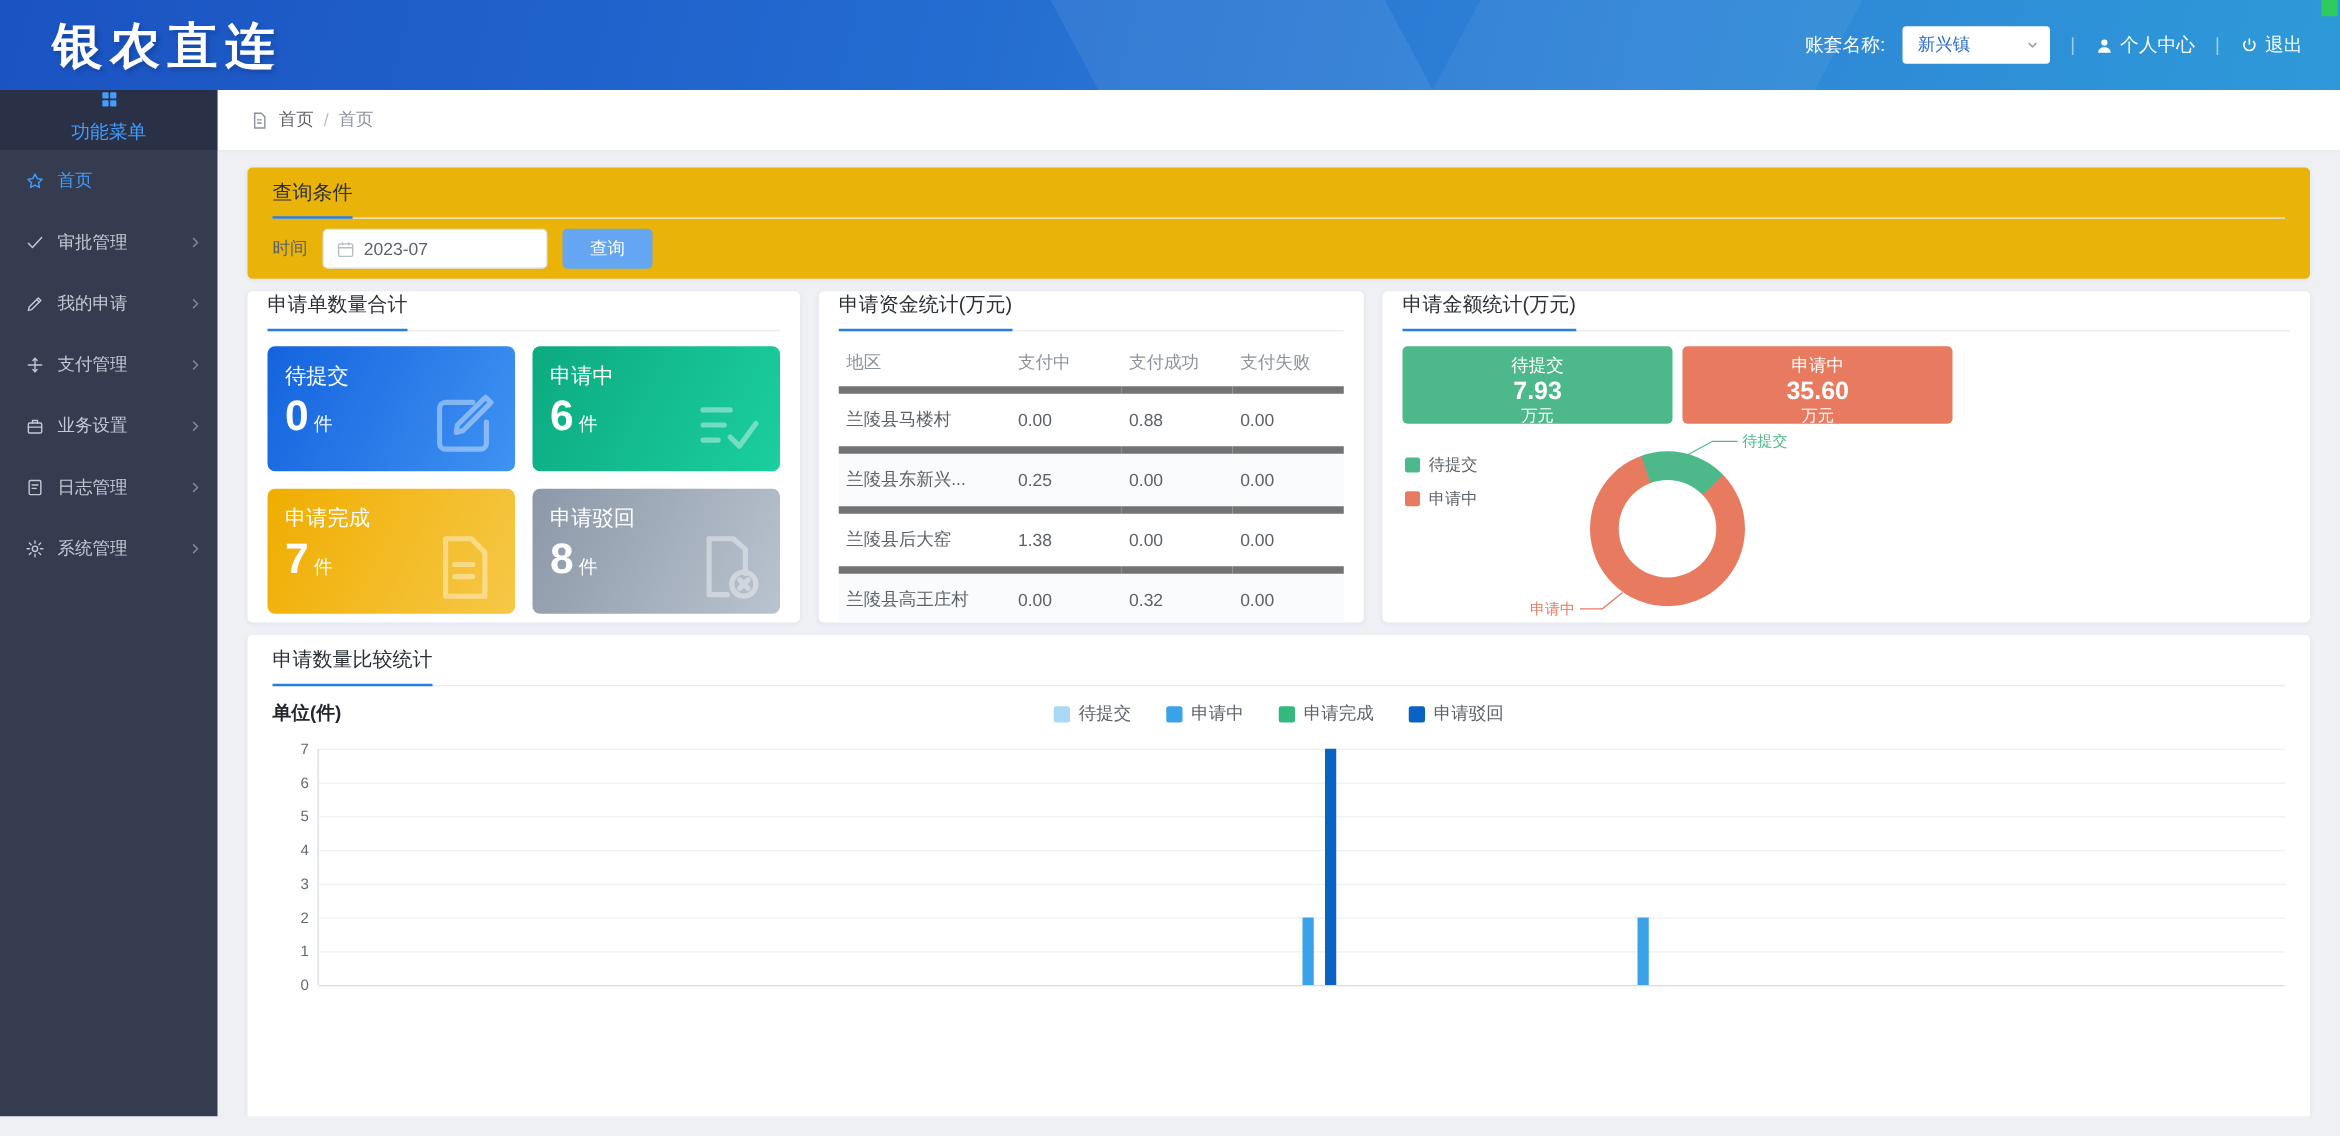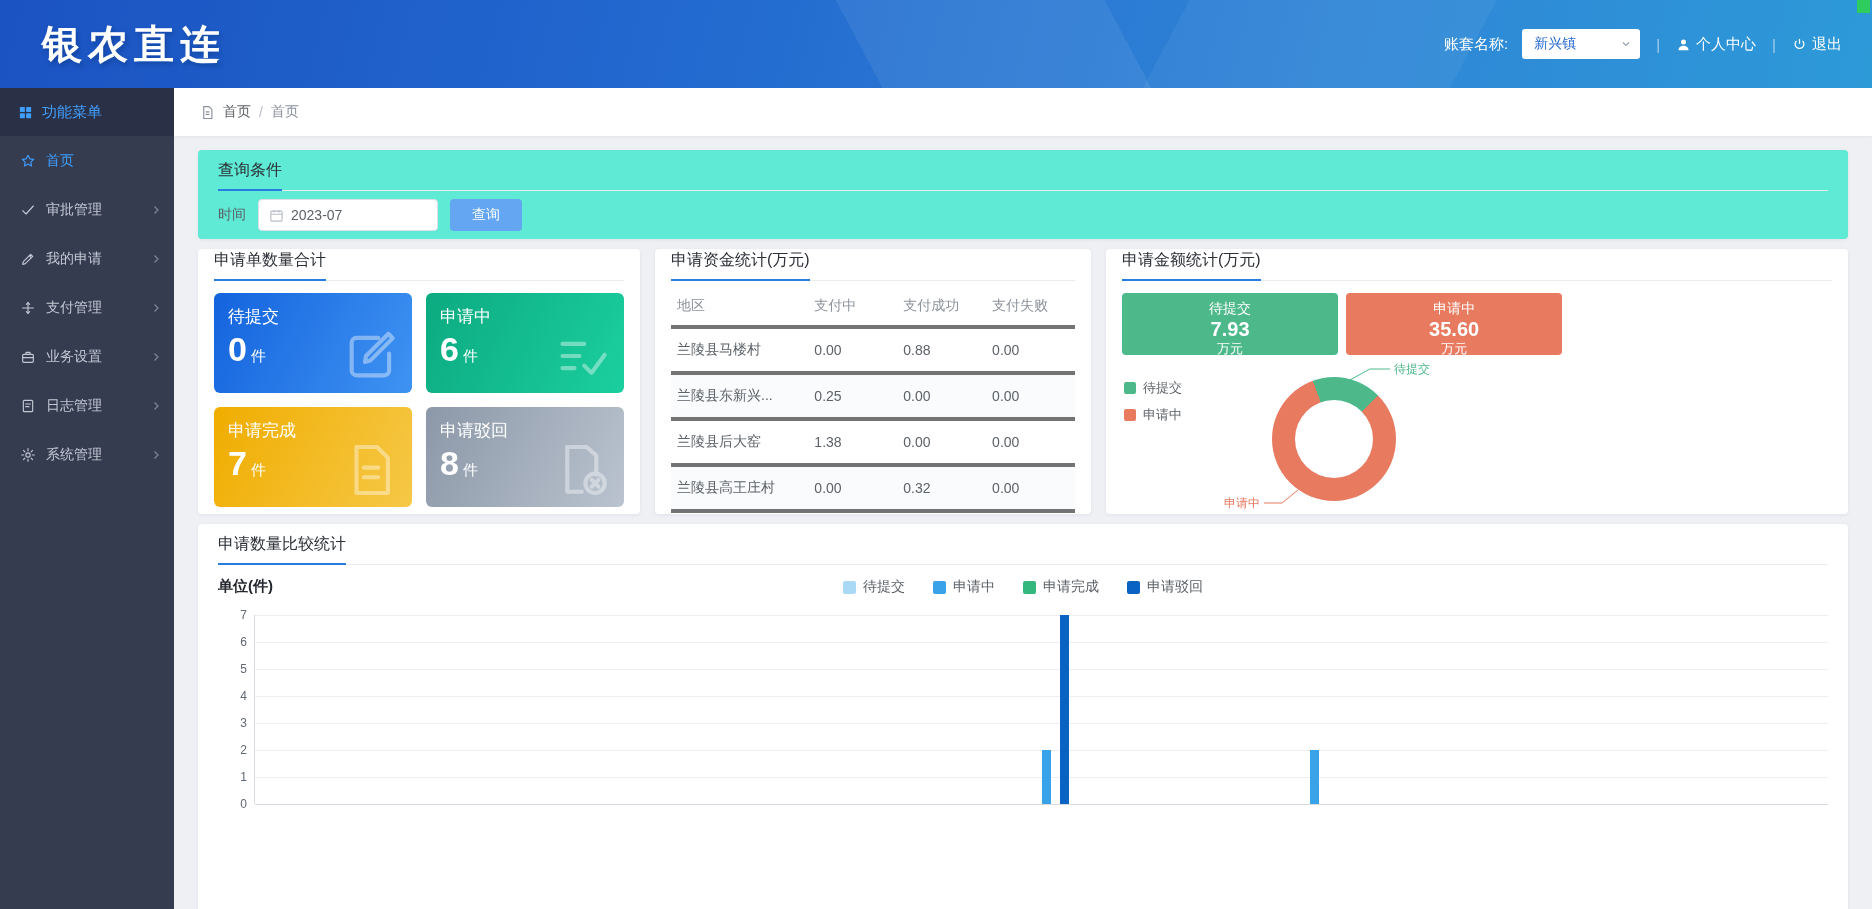--- a/index.html
+++ b/index.html
@@ -1,21 +1,21 @@
 <!DOCTYPE html>
 <html><head>
 <meta charset="utf-8">
 <style>
   * { margin:0; padding:0; box-sizing:border-box; }
   html,body { width:1872px; height:909px; overflow:hidden; }
   body { font-family:"Liberation Sans","DejaVu Sans",sans-serif; background:#eef0f4; color:#303133; position:relative; }
   svg { display:block; }
 
   
-  .header { height:88px; display:flex; align-items:center; justify-content:space-between;
+  .header { height:72px; display:flex; align-items:center; justify-content:space-between;
     padding:0 30px 0 42px; position:relative; overflow:hidden;
     background:linear-gradient(104deg,#1b53c2 0%,#2268cf 35%,#2f84d6 70%,#2d9ad8 100%); }
   .header::before { content:""; position:absolute; inset:0;
     background:
       linear-gradient(62deg, transparent 46%, rgba(255,255,255,.07) 46%, rgba(255,255,255,.07) 60%, transparent 60%),
       linear-gradient(118deg, transparent 62%, rgba(255,255,255,.05) 62%, rgba(255,255,255,.05) 78%, transparent 78%);
     pointer-events:none; }
   .logo { font-size:40px; font-weight:bold; color:#fff; letter-spacing:6px; z-index:1;
     text-shadow:2px 3px 4px rgba(0,40,100,.35); }
   .header-right { display:flex; align-items:center; gap:14px; color:#fff; font-size:15px; z-index:1; }
@@ -24,21 +24,21 @@
     align-items:center; justify-content:space-between; padding:0 8px 0 12px; cursor:pointer; }
   .acct-select .val { color:#2a6bd2; font-size:14px; }
   .hdr-sep { color:rgba(255,255,255,.55); margin:0 2px; }
   .hdr-link { display:flex; align-items:center; gap:5px; cursor:pointer; white-space:nowrap; }
   .screen-artifact { position:absolute; top:0; right:2px; width:13px; height:13px; z-index:5; }
 
   
   .body-wrap { display:flex; height:821px; }
   .sidebar { width:174px; background:#363c50; flex:none; }
   .menu-head { height:48px; display:flex; align-items:center; gap:9px; padding:0 18px;
-    background:#2a3046; color:#409eff; font-size:15px; }
+    background:#2a3046; color:#409eff; font-size:15px;flex-direction:column; }
   .menu-item { height:49px; display:flex; align-items:center; gap:10px; padding:0 12px 0 20px;
     color:#c3c8d4; font-size:14px; cursor:pointer; }
   .menu-item.active { color:#409eff; }
   .menu-item .mi-icon { width:16px; height:16px; flex:none; }
   .menu-item .mi-label { flex:1; }
   .menu-item .mi-chevron { width:12px; height:12px; color:#7f8697; }
   .menu-head .mi-icon { width:15px; height:15px; }
 
   .main { flex:1; overflow:hidden; }
   .breadcrumb { height:48px; background:#fff; display:flex; align-items:center; gap:8px;
@@ -46,21 +46,21 @@
   .breadcrumb .sep { color:#b8bec8; }
   .breadcrumb .crumb-last { color:#8a919d; }
   .bc-icon { width:15px; height:15px; color:#8a919d; }
 
   .content { padding:14px 24px 0; }
 
   .card-title { border-bottom:1px solid #e9ebef; font-size:16px; color:#2b2f36; }
   .card-title span { display:inline-block; padding-bottom:8px; border-bottom:2px solid #2a7de0; margin-bottom:-1px; }
 
   
-  .query-card { background:#5eead4; border-radius:4px; padding:10px 20px 8px; box-shadow:0 1px 4px rgba(20,30,60,.06); }
+  .query-card { background:#eab308; border-radius:4px; padding:10px 20px 8px; box-shadow:0 1px 4px rgba(20,30,60,.06); }
   .query-form { margin-top:8px; display:flex; align-items:center; gap:12px; }
   .q-label { font-size:14px; color:#5c6268; }
   .date-input { width:180px; height:32px; border:1px solid #dcdfe6; border-radius:4px; background:#fff;
     display:flex; align-items:center; gap:7px; padding:0 10px; font-size:14px; color:#5c6268; cursor:pointer; }
   .cal-icon { width:15px; height:15px; color:#b6bcc6; }
   .search-btn { height:32px; padding:0 22px; background:#64a6f1; border:none; border-radius:4px;
     color:#fff; font-size:14px; cursor:pointer; font-family:inherit; }
 
   
   .cards-row { display:flex; gap:15px; margin-top:10px; height:265px; }
@@ -71,21 +71,21 @@
 
   .tiles { margin-top:12px; display:grid; grid-template-columns:1fr 1fr; gap:14px; }
   .tile { height:100px; border-radius:6px; position:relative; color:#fff; padding:12px 14px; overflow:hidden; cursor:pointer; }
   .tile .t-label { font-size:17px; }
   .tile .t-count { position:absolute; left:14px; bottom:27px; font-size:34px; font-weight:bold; line-height:1; }
   .tile .t-unit { font-size:15px; font-weight:normal; margin-left:4px; }
   .tile .t-icon { position:absolute; right:12px; bottom:8px; width:58px; height:58px; opacity:.4; color:#fff; }
 
   .fund-table { margin-top:4px; width:100%; border-collapse:collapse; font-size:14px; }
   .fund-table th { text-align:left; color:#8d939c; font-weight:normal; padding:12px 6px 10px; }
-  .fund-table td { color:#5c6268; padding:12px 6px; border-top:4px solid #737373; }
+  .fund-table td { color:#5c6268; padding:12px 6px; border-top:6px solid #737373; }
   .fund-table tr.even td { background:#fafbfc; }
 
   .amount-stats { margin-top:12px; display:flex; gap:8px; width:62%; }
   .stat-box { flex:1; height:62px; border-radius:4px; color:#fff; text-align:center; padding-top:7px; cursor:default; }
   .stat-box .s-label { font-size:14px; line-height:1.2; }
   .stat-box .s-value { font-size:20px; font-weight:bold; line-height:1.25; }
   .stat-box .s-unit { font-size:13px; line-height:1.1; }
   .donut-wrap { position:relative; height:150px; margin-top:8px; width:62%; }
   .donut-legend { position:absolute; left:2px; top:16px; }
   .dl-item { display:flex; align-items:center; gap:7px; font-size:13px; color:#5c6268; margin-bottom:9px; }

